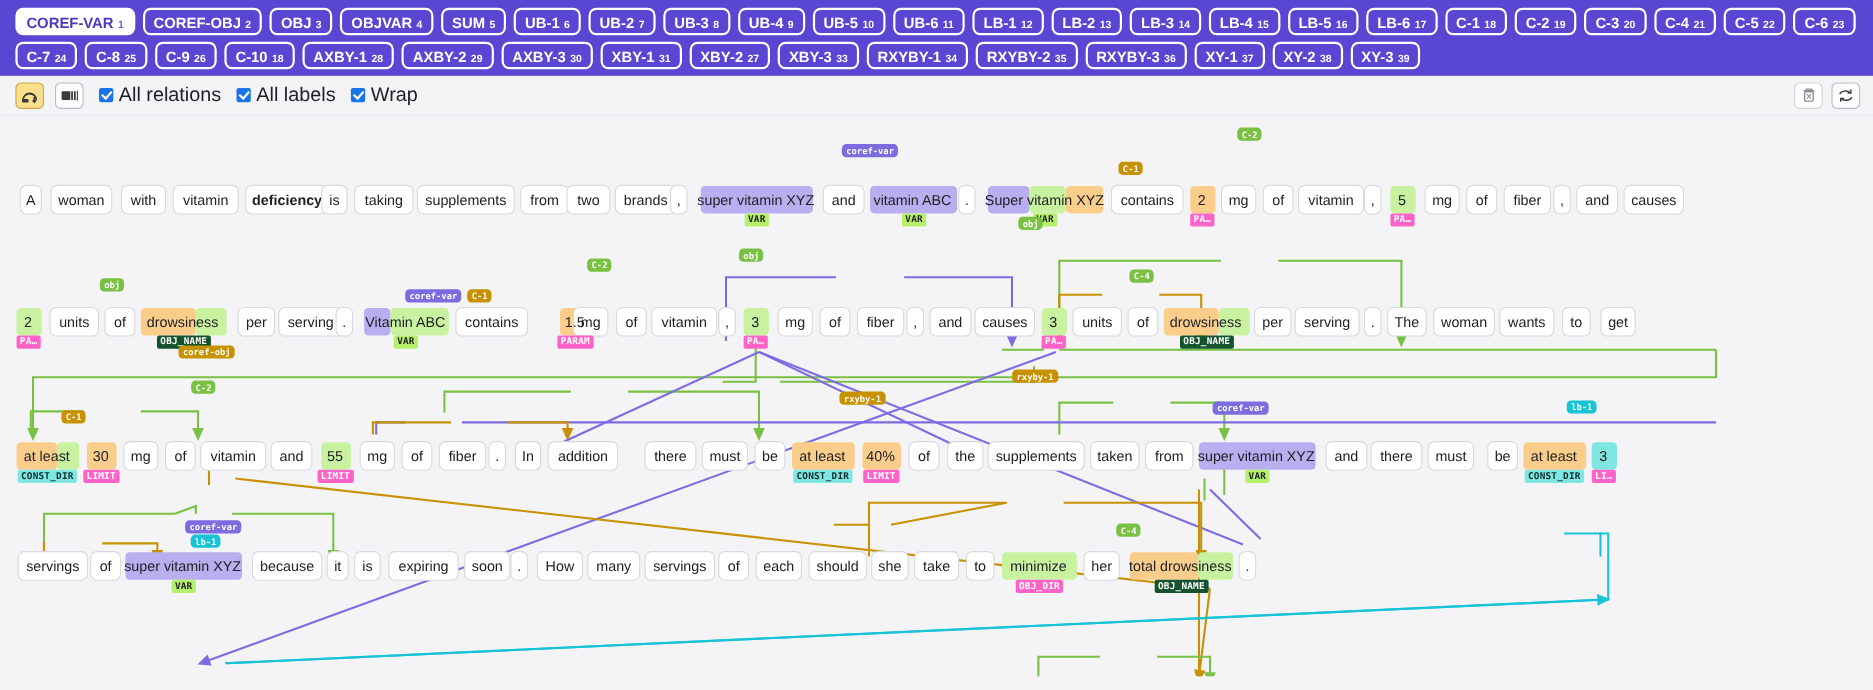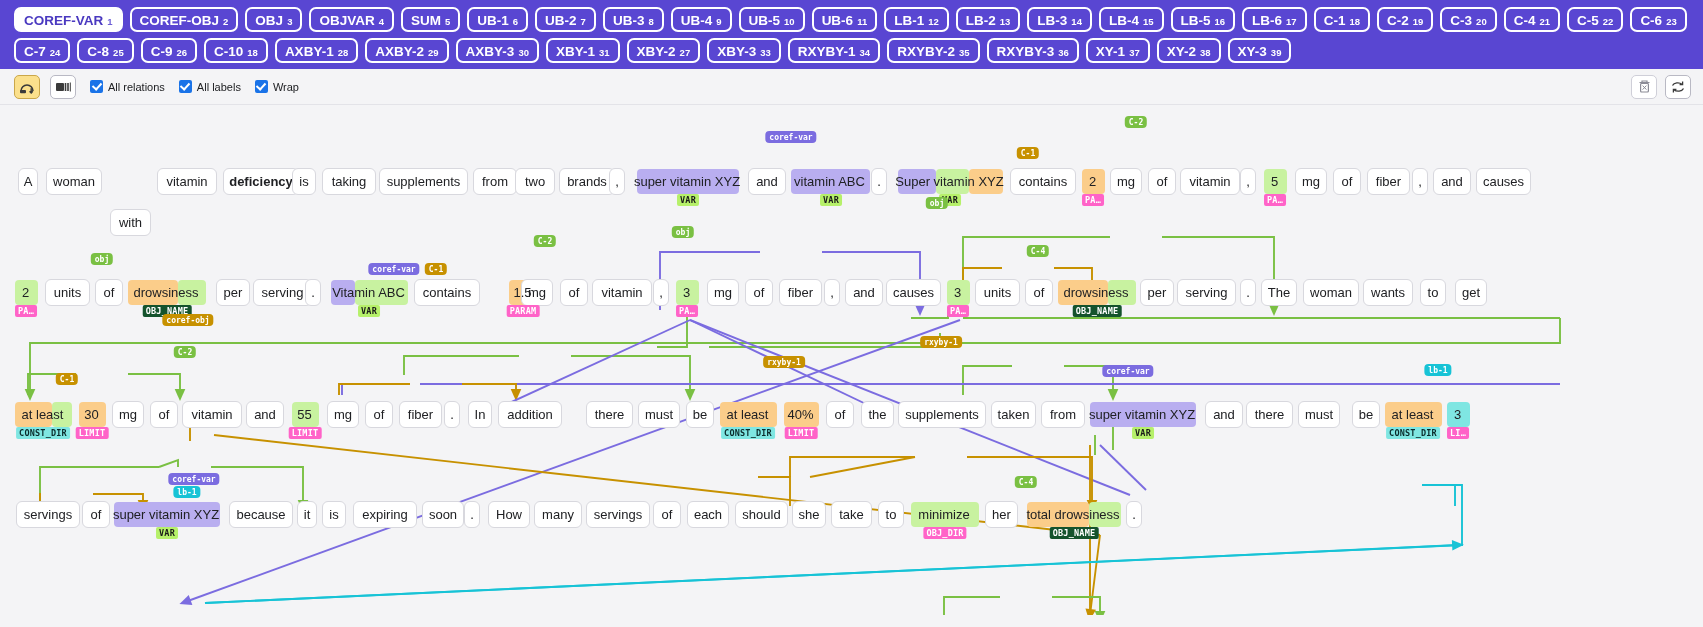--- a/index.html
+++ b/index.html
@@ -59,21 +59,21 @@
   .chk { display:flex; align-items:center; gap:5px; cursor:pointer; }
   .chk .box {
     width:13px; height:13px; border-radius:2px;
     background:#1a73e8; position:relative; flex:none;
   }
   .chk .box:after{
     content:""; position:absolute; left:3.5px; top:1px;
     width:4px; height:7px; border:solid #fff; border-width:0 2px 2px 0;
     transform:rotate(42deg);
   }
-  .chk span.lbl { font-size:11px; color:#202124; }
+  .chk span.lbl { font-size:18px; color:#202124; }
   #toolbar-right { margin-left:auto; display:flex; gap:8px; }
   .tbtn.ghost { border-color:#cfcfd8; }
 
   
   #canvas { position:relative; width:1703px; height:510px; background:#f4f4f6; overflow:hidden; }
   #svglayer { position:absolute; left:0; top:0; width:1703px; height:510px; pointer-events:none; }
 
   .row { position:absolute; left:0; width:1703px; height:36px; }
   .tok {
     position:absolute; top:0;
@@ -420,21 +420,21 @@
     </g>
   </svg>
   <div id="rows">
       <div class="row" style="top: 63px;">
         <div class="tok" style="left: 18px; width: 20px;">
           <span class="txt">A</span>
         </div>
         <div class="tok" style="left: 46px; width: 56px;">
           <span class="txt">woman</span>
         </div>
-        <div class="tok" style="left: 110px; width: 41px; margin-top: 41px;">
+        <div class="tok" style="left: 110px; width: 41px;">
           <span class="txt">with</span>
         </div>
         <div class="tok" style="left: 157px; width: 60px;">
           <span class="txt">vitamin</span>
         </div>
         <div class="tok" style="left: 223px; width: 76px; font-weight: bold;">
           <span class="txt">deficiency</span>
         </div>
         <div class="tok" style="left: 292px; width: 24px;">
           <span class="txt">is</span>

